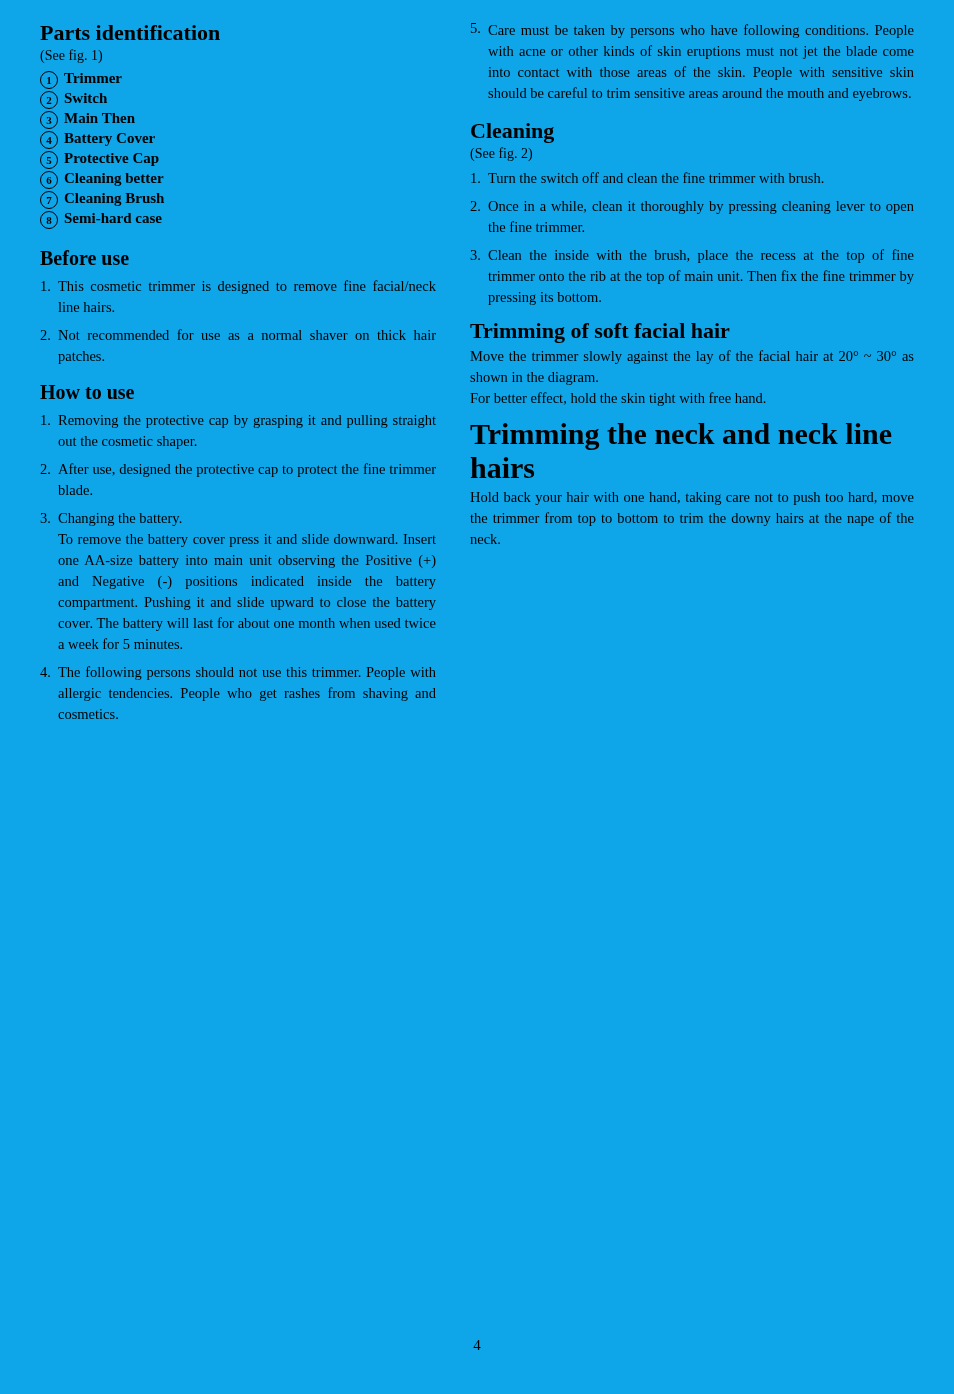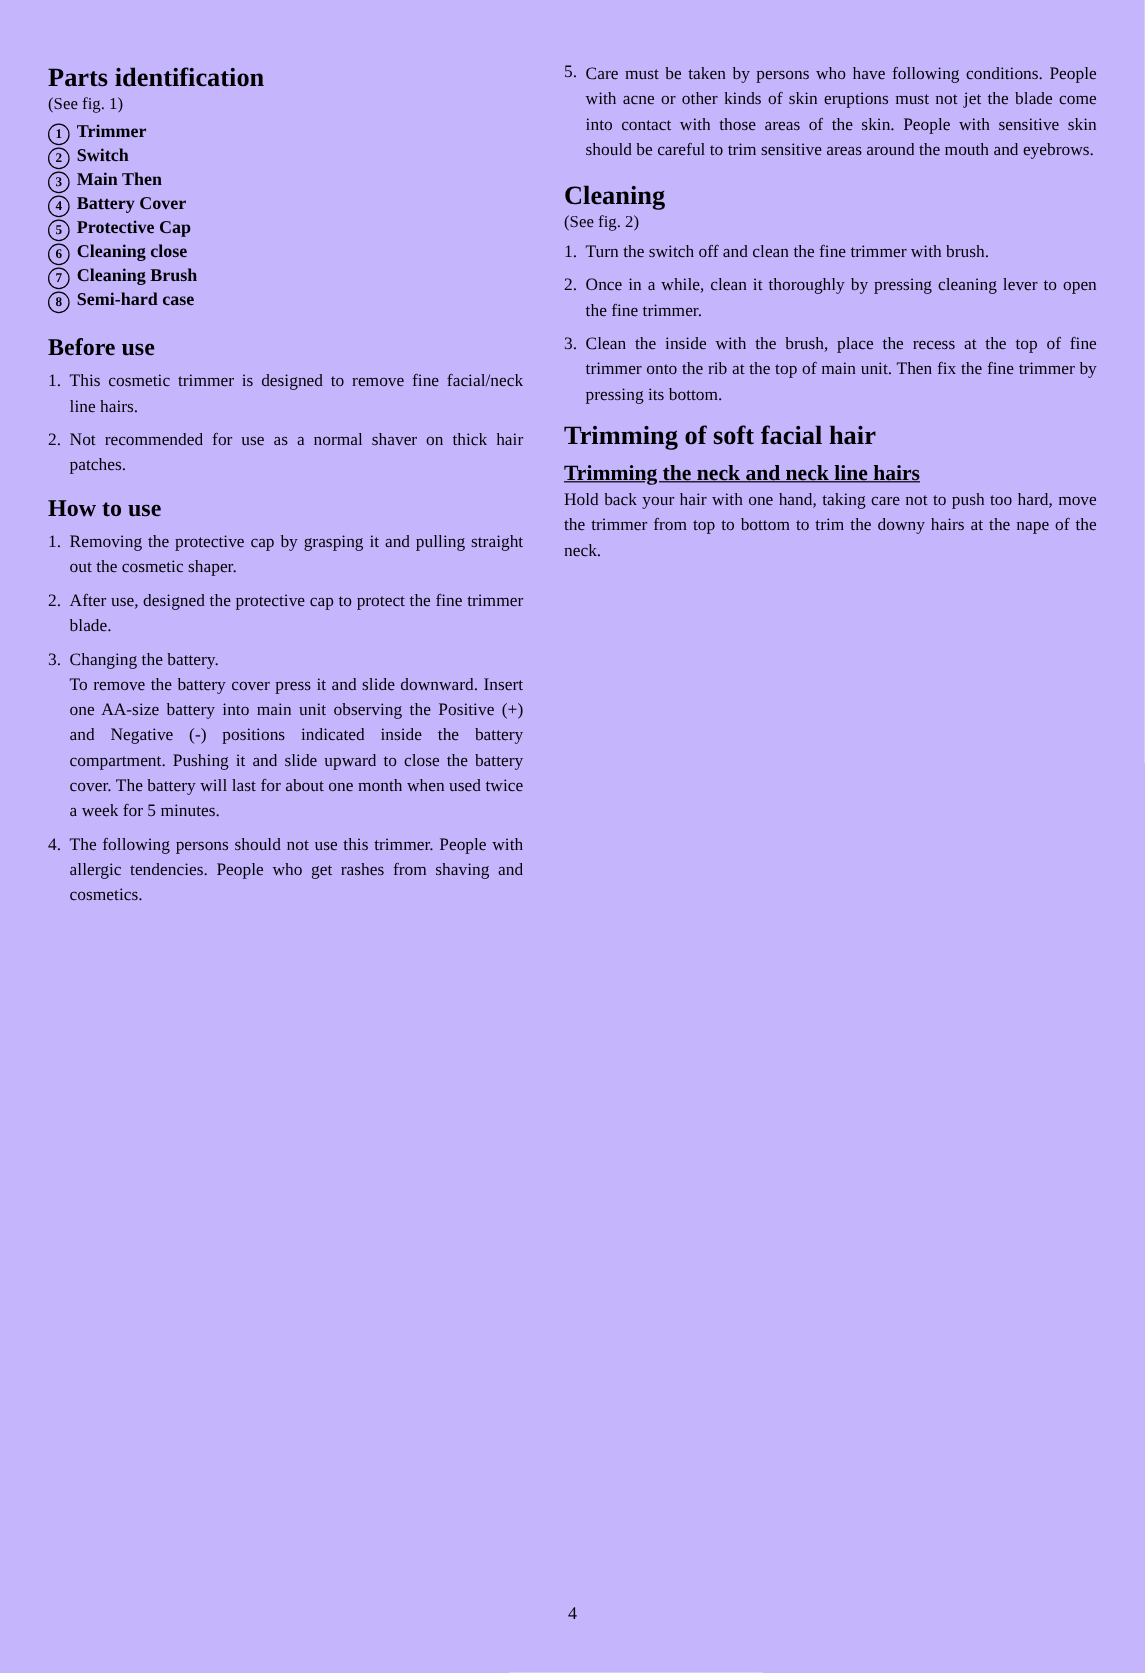--- a/index.html
+++ b/index.html
@@ -14,22 +14,22 @@
       font-size: 15px;
       color: #000000;
       width: 954px;
       min-height: 1394px;
       padding: 0;
     }
 
     .page {
       width: 954px;
       min-height: 1394px;
-      background: #c4b5fd;
-      padding: 52px 40px 40px 40px;
+      background: #0ea5e9;
+      padding: 20px 40px 40px 40px;
       display: flex;
       flex-direction: column;
     }
 
     .two-col {
       display: flex;
       flex-direction: row;
       gap: 0px;
       flex: 1;
     }
@@ -157,21 +157,21 @@
           <li>
             <span class="circle-num">4</span>
             <span>Battery Cover</span>
           </li>
           <li>
             <span class="circle-num">5</span>
             <span>Protective Cap</span>
           </li>
           <li>
             <span class="circle-num">6</span>
-            <span>Cleaning close</span>
+            <span>Cleaning better</span>
           </li>
           <li>
             <span class="circle-num">7</span>
             <span>Cleaning Brush</span>
           </li>
           <li>
             <span class="circle-num">8</span>
             <span>Semi-hard case</span>
           </li>
         </ul>
@@ -237,24 +237,26 @@
           </li>
           <li>
             <span class="li-num">3.</span>
             <span>Clean the inside with the brush, place the recess at the top of fine trimmer onto the rib at the top of main unit. Then fix the fine trimmer by pressing its bottom.</span>
           </li>
         </ul>
       </div>
 
       <div style="margin-top: 8px;">
         <div class="section-title" style="font-size: 22px;">Trimming of soft facial hair</div>
+        <div class="body-text" style="white-space: pre-line;">Move the trimmer slowly against the lay of the facial hair at 20° ~ 30° as shown in the diagram.
+For better effect, hold the skin tight with free hand.</div>
       </div>
 
       <div style="margin-top: 8px;">
-        <div class="section-title" style="font-size: 18px; text-decoration: underline;">Trimming the neck and neck line hairs</div>
+        <div class="section-title" style="font-size: 30px;">Trimming the neck and neck line hairs</div>
         <div class="body-text" style="white-space: pre-line;">Hold back your hair with one hand, taking care not to push too hard, move the trimmer from top to bottom to trim the downy hairs at the nape of the neck.</div>
       </div>
 
     </div>
   </div>
 
   <div class="page-number">4</div>
 </div>
 
 </body></html>

